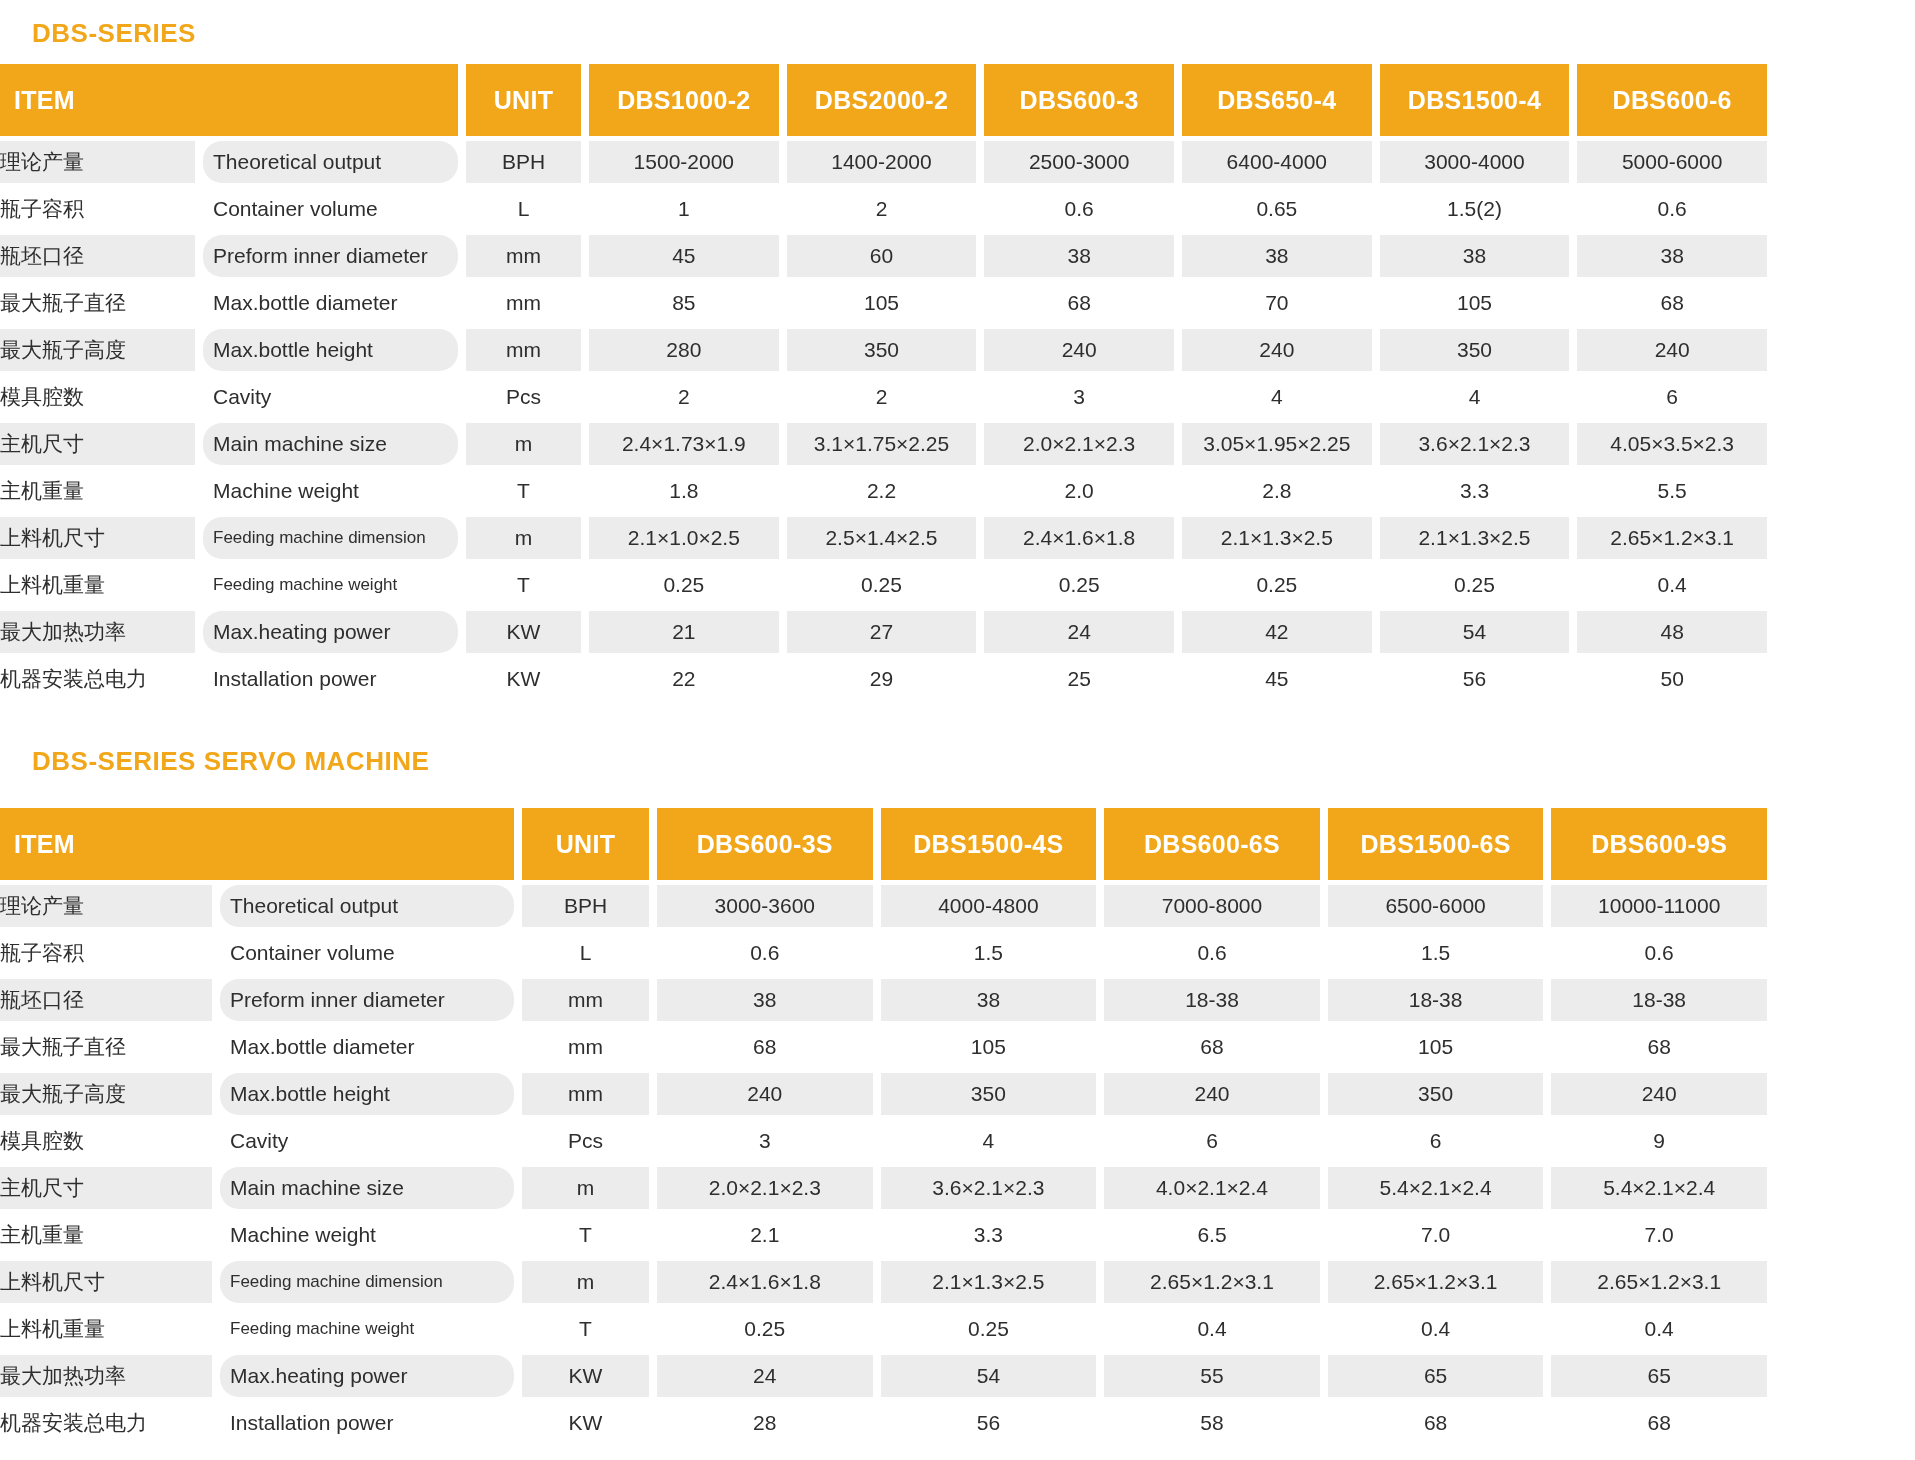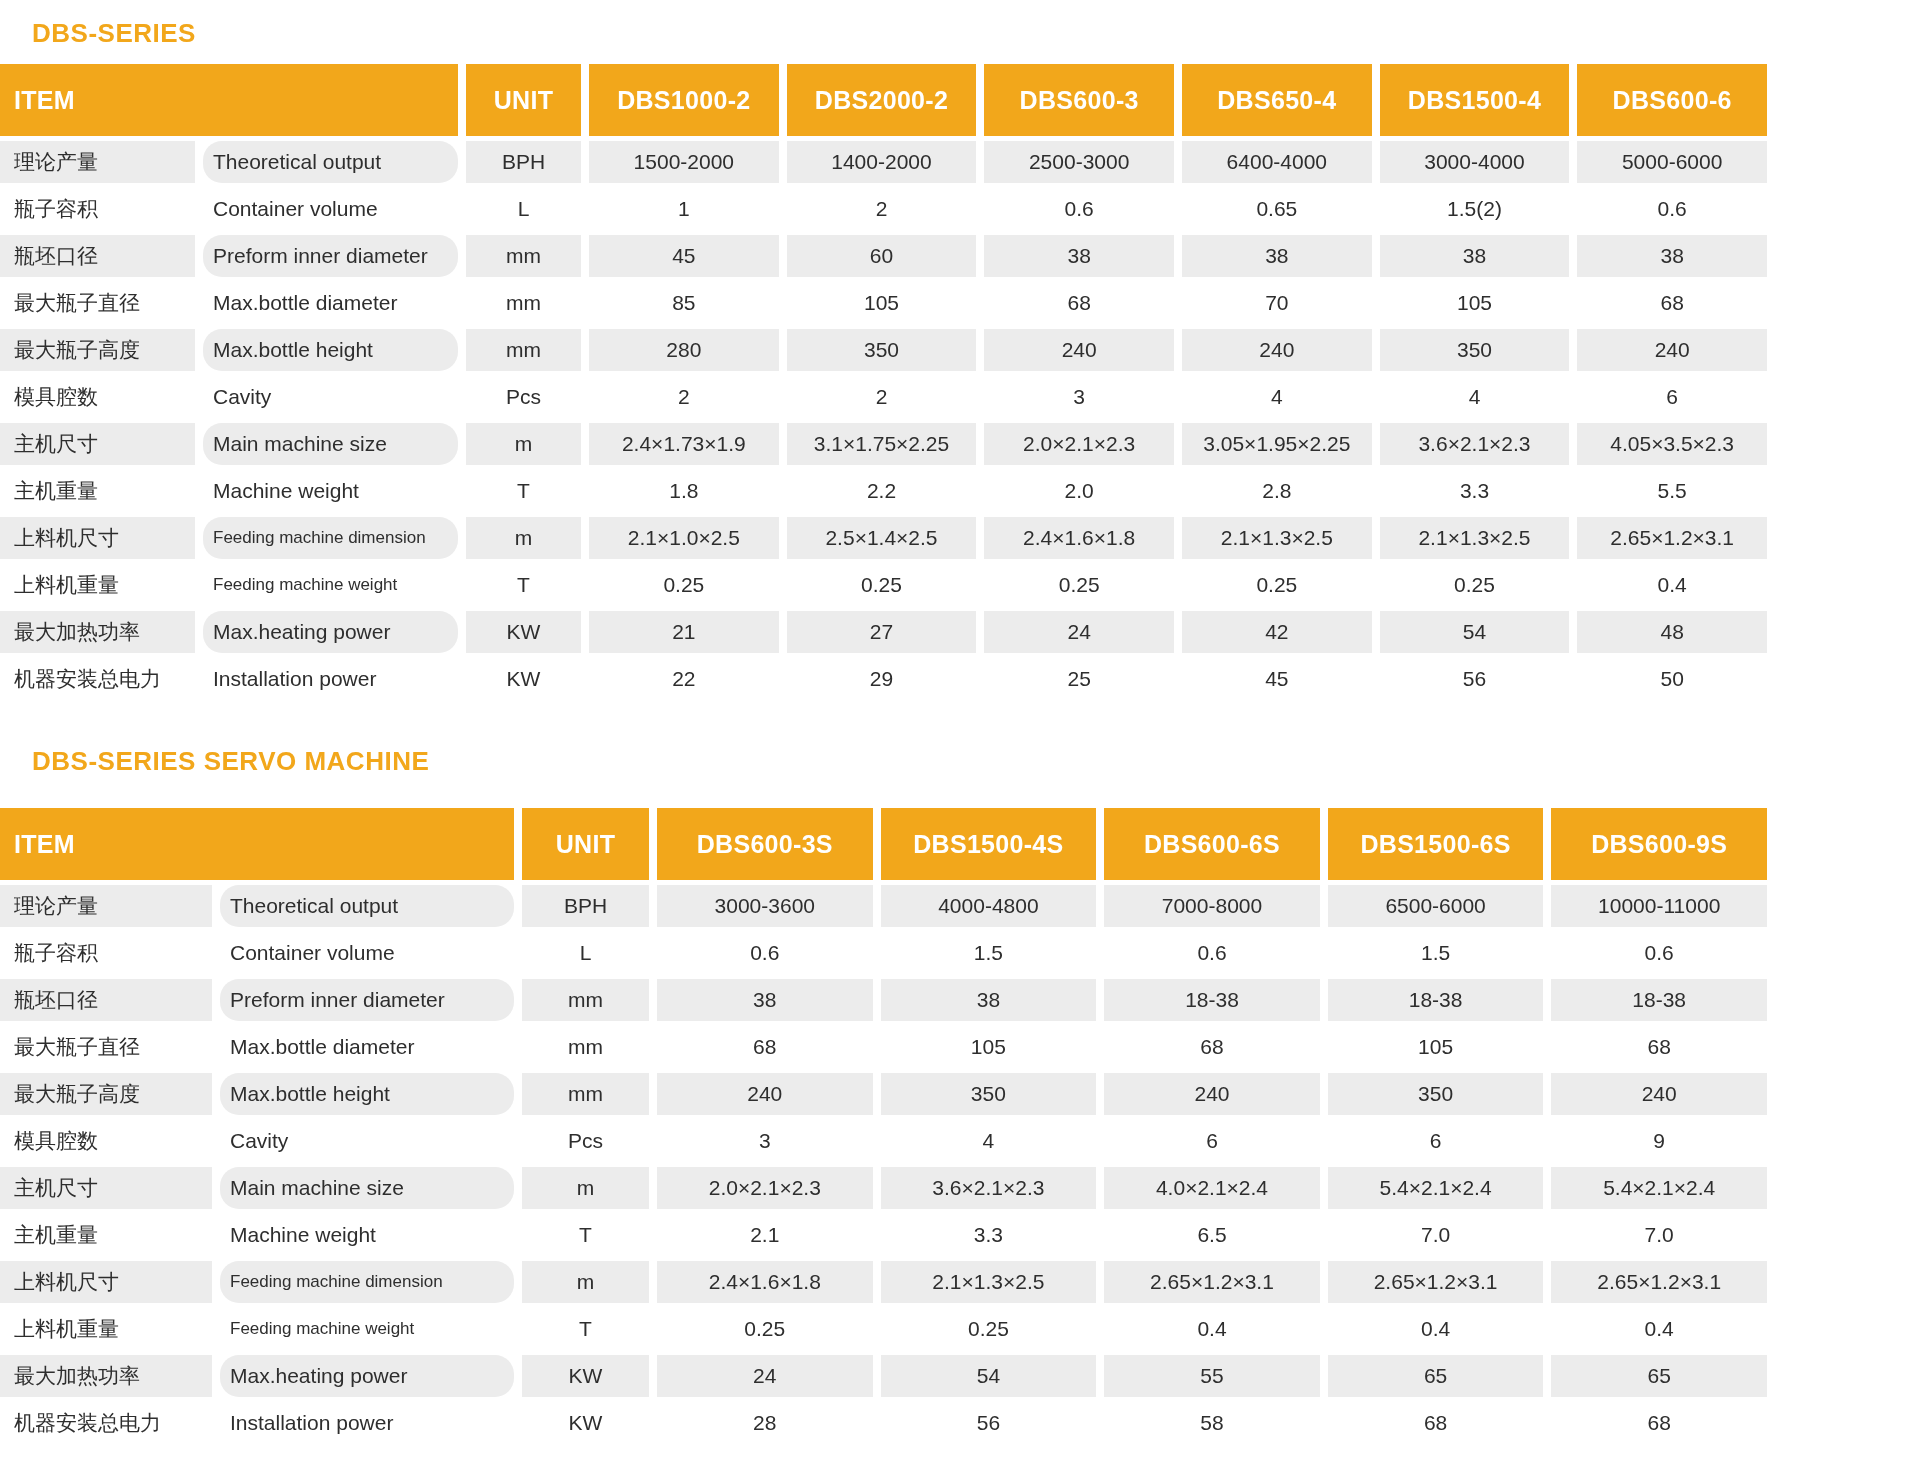--- a/index.html
+++ b/index.html
@@ -18,21 +18,21 @@
   }
   .sec1 .table-title{margin:20px 0 17px 32px;}
   .sec2 .table-title{margin:48px 0 33px 32px;}
   .grid{display:grid;column-gap:8px;row-gap:5px;width:1767px;}
   .t1{grid-template-columns:195px 255px 115px repeat(6,1fr);grid-template-rows:72px repeat(12,42px);}
   .t2{grid-template-columns:212px 294px 127px repeat(5,1fr);grid-template-rows:72px repeat(12,42px);}
   .cell{display:flex;align-items:center;justify-content:center;white-space:nowrap;}
   .th{background:var(--orange);color:#ffffff;font-weight:bold;font-size:25px;letter-spacing:.3px;}
   .th.item{justify-content:flex-start;padding-left:14px;grid-column:span 2;}
   .td{font-size:21px;}
-  .td.cn{justify-content:flex-start;padding-left:14px;text-align:right;}
+  .td.cn{justify-content:flex-start;text-align:right;}
   .td.en{justify-content:flex-start;padding-left:10px;border-radius:19px;}
   .td.en.small{font-size:17px;}
   .gray{background:var(--row-gray);}
 </style>
 </head>
 <body>
 
 <section class="sec1">
   <h2 class="table-title">DBS-SERIES</h2>
   <div id="table0" class="grid t1">

